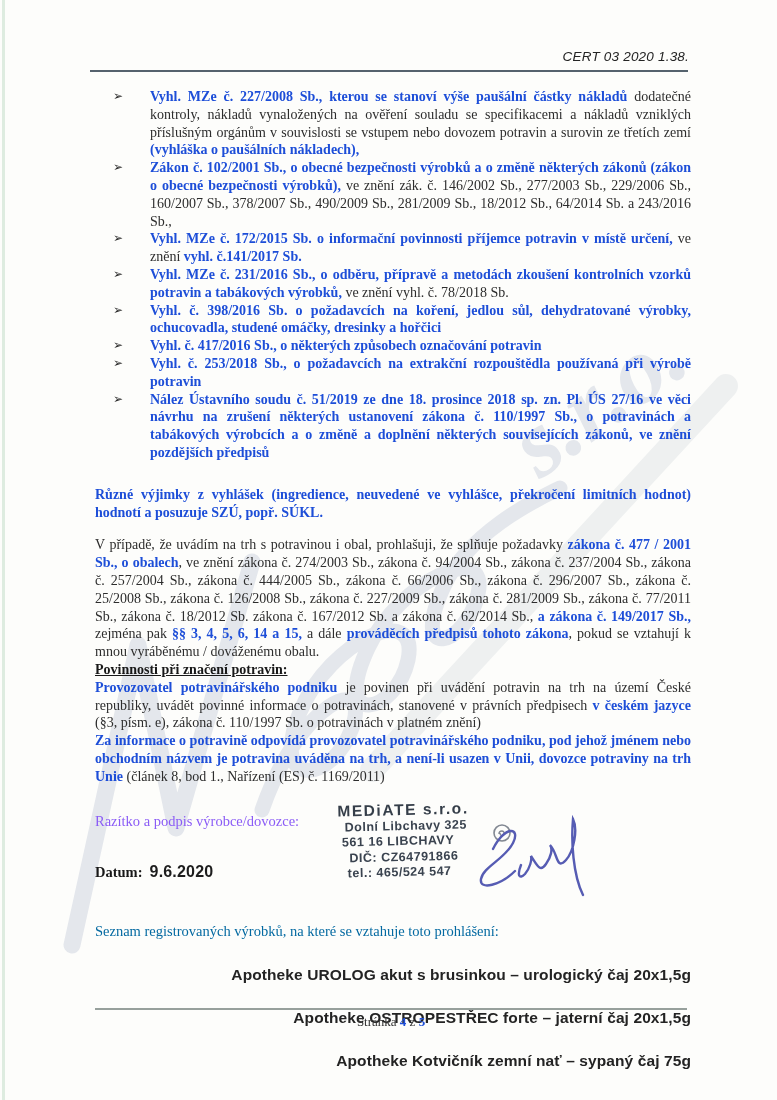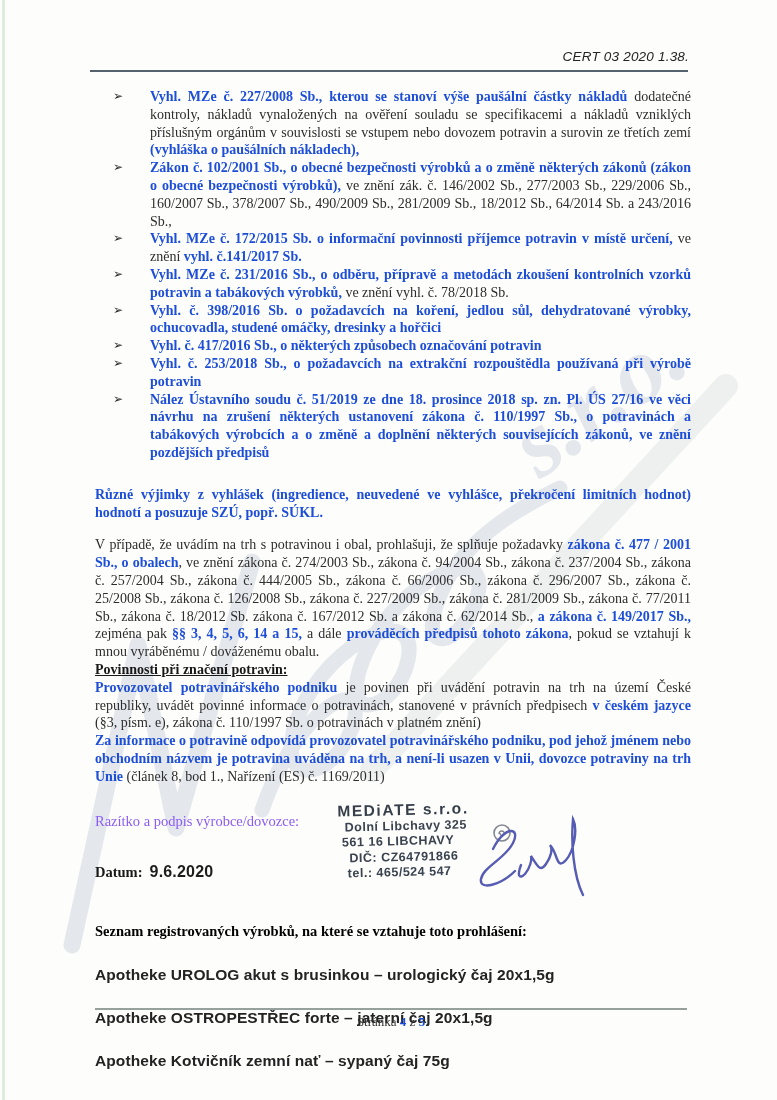--- a/index.html
+++ b/index.html
@@ -61,24 +61,24 @@
   .stamp .ln3{padding-left:11px;}
   .stamp .ln4{padding-left:9px;}
   .seal{position:absolute;left:396px;top:15px;}
   .signature{position:absolute;left:370px;top:0;}
   .datum{position:absolute;left:0;top:56px;font-weight:700;color:#181818;font-size:14.5px;}
   .datum .val{
     font-family:"Liberation Sans",sans-serif;font-size:16px;
     margin-left:7px;color:#1d1d1d;letter-spacing:.2px;
   }
   
-  .products-heading{font-weight:700;color:#000000;margin-top:14px;font-size:14.5px;}
+  .products-heading{font-weight:400;color:#0369a1;margin-top:14px;font-size:14.5px;}
   .product{
     font-family:"Liberation Sans",sans-serif;font-weight:700;
-    font-size:15.5px;color:#232323;margin-top:25px;letter-spacing:.1px;
+    font-size:15.5px;color:#232323;margin-top:25px;letter-spacing:.1px;text-align:right;
   }
   
   .footer{
     position:absolute;top:1008px;left:95px;width:592px;z-index:1;
     border-top:2px solid #97a09c;
     text-align:center;
     font-family:Liberation Serif, serif;font-size:13px;color:#333;
     padding-top:4px;
   }
 </style>

